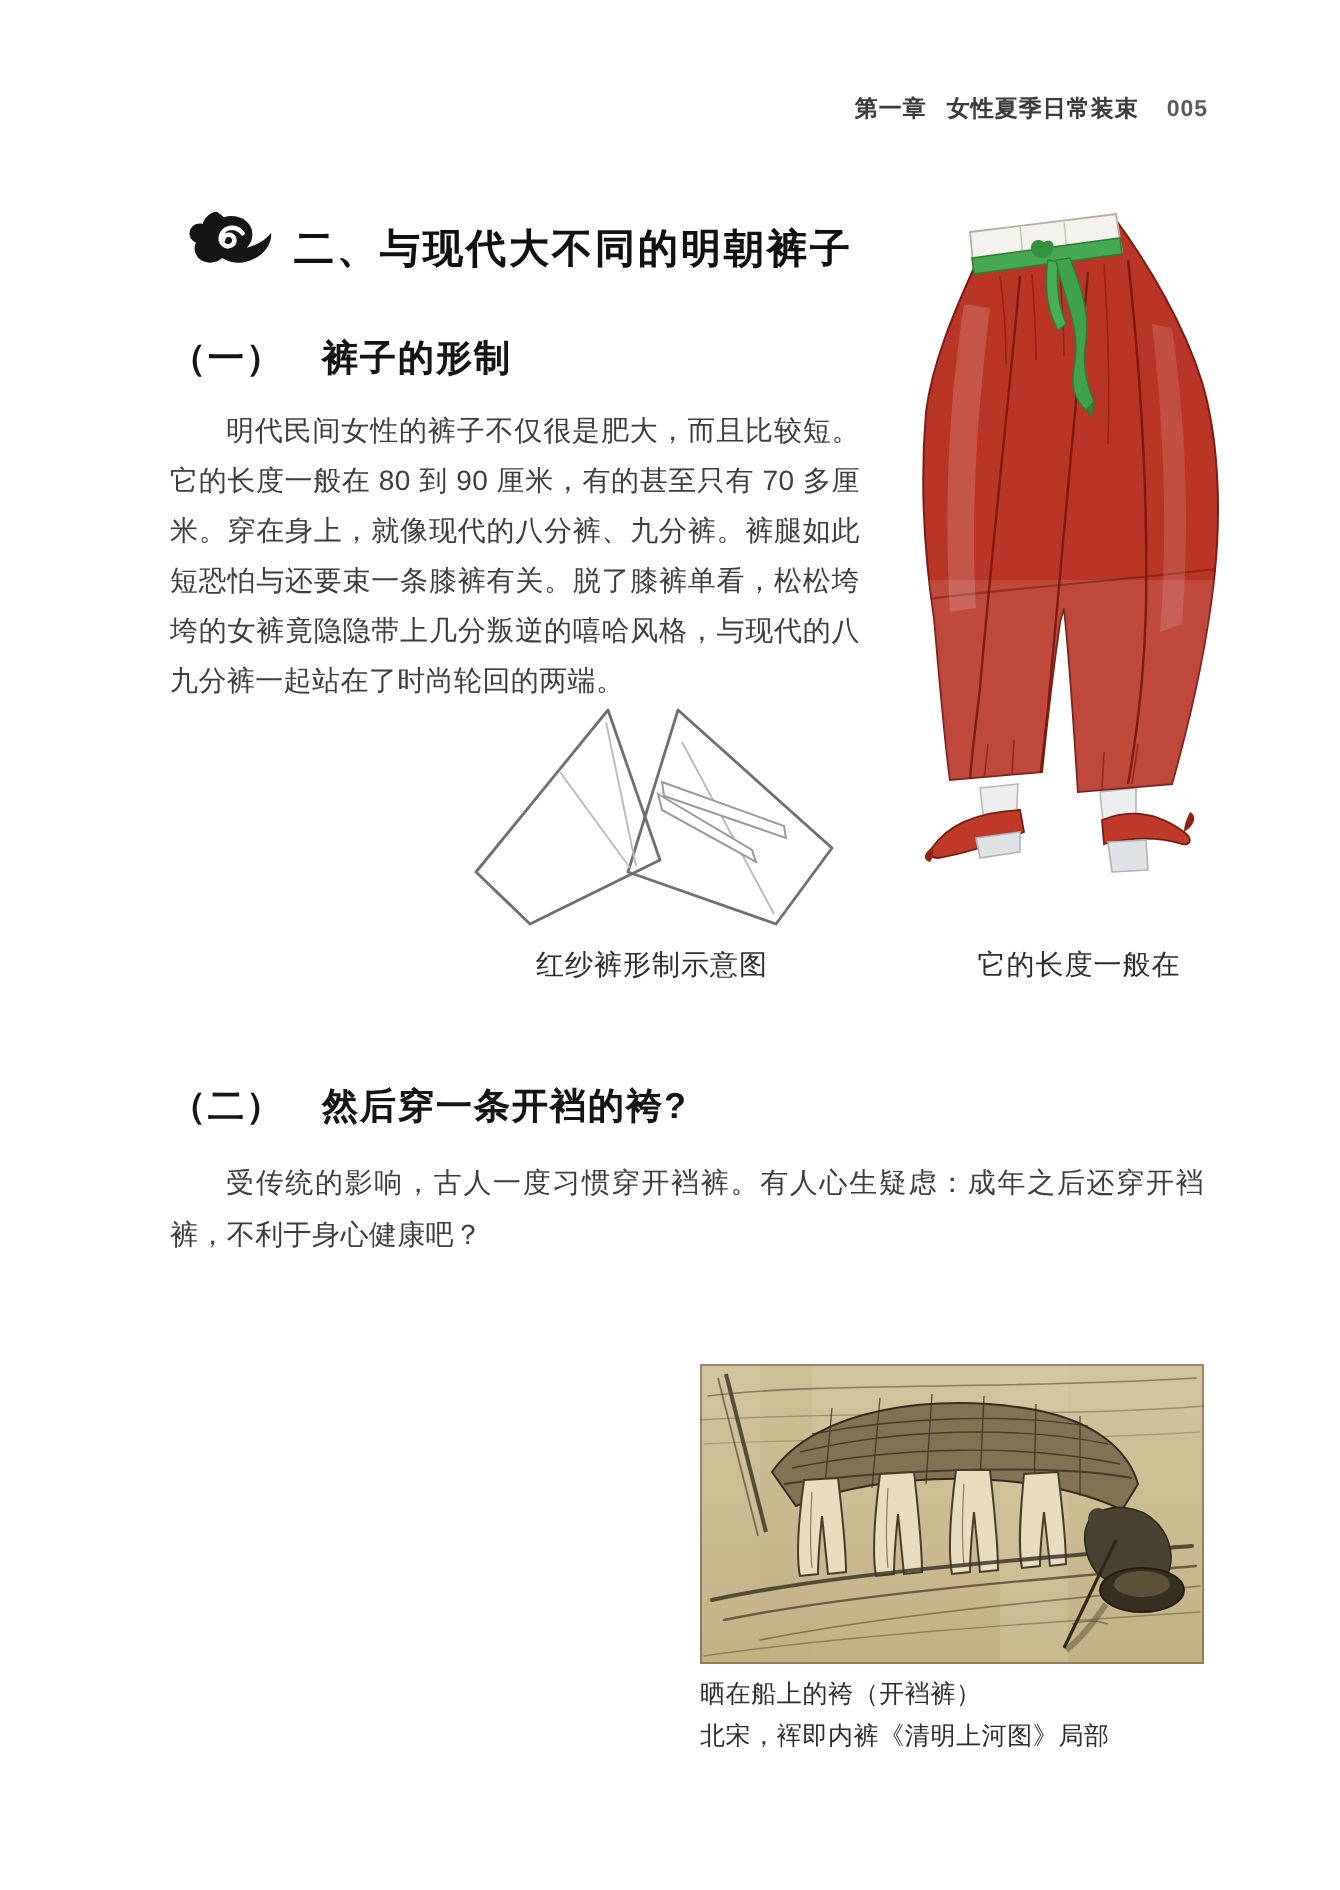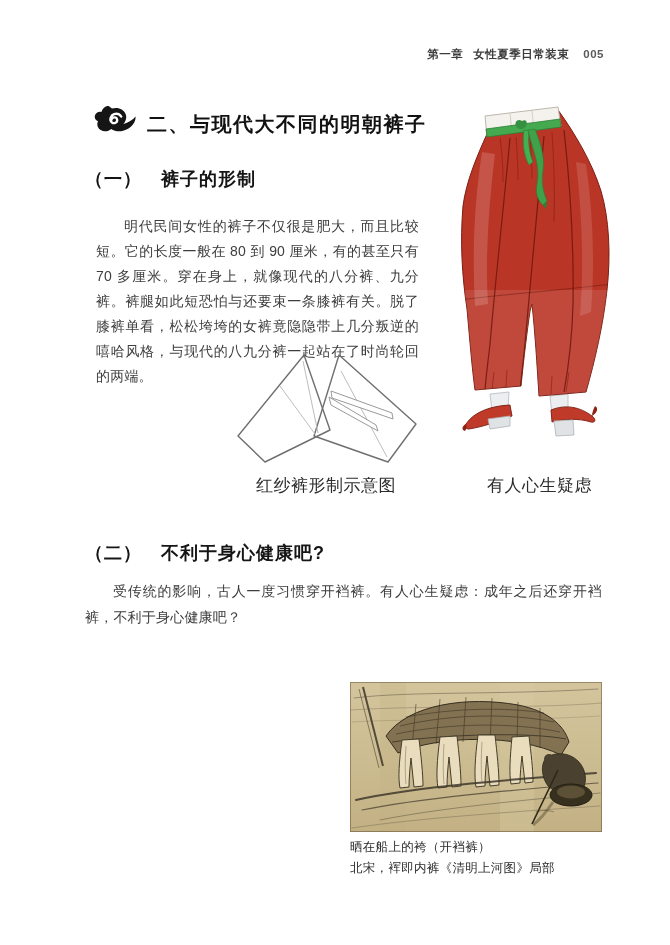--- a/index.html
+++ b/index.html
@@ -27,26 +27,26 @@
     left:85px;font-size:18px;font-weight:700;color:#151515;letter-spacing:1px;margin:0;
   }
   .h2-1{top:167px;}
   .h2-2{top:541px;}
   
   .body-text{
     font-size:14px;line-height:25px;color:#3d3d3d;text-align:justify;
     letter-spacing:.2px;
   }
   .para1{top:203px;left:85px;width:345px;}
-  .para1 p{margin:11px;text-indent:2em;}
+  .para1 p{margin:0;text-indent:2em;}
   
   .diagram-fig{top:350px;left:220px;width:212px;}
   .pants-fig{top:104px;left:452px;width:175px;}
   .fig-cap{
-    position:absolute;top:474px;font-size:17px;color:#2d2d2d;text-align:center;
+    position:absolute;top:474px;font-size:14px;color:#2d2d2d;text-align:center;
     letter-spacing:.5px;
   }
   .cap-diagram{left:220px;width:212px;}
   .cap-pants{left:452px;width:175px;}
   
   .section2-body{
     top:578px;left:85px;width:517px;font-size:14px;line-height:26px;color:#3d3d3d;
     text-align:justify;letter-spacing:.2px;
   }
   .section2-body p{margin:0;text-indent:2em;}
@@ -156,23 +156,23 @@
 
     <g>
       <path d="M34,25 L108,15 L109,23 L35,33 Z" fill="#44a94f" stroke="#2c7f37" stroke-width="0.8"></path>
       <path d="M70,17 C66,14 62,18 64,22 C66,26 72,26 74,22 C76,18 74,15 70,17 Z" fill="#35903f"></path>
       <path d="M72,26 C70,40 72,52 77,61 L81,58 C77,48 76,38 77,27 Z" fill="#45b053" stroke="#2c7f37" stroke-width="0.7"></path>
       <path d="M76,26 C80,46 89,60 85,80 C83,92 87,97 91,101 L95,97 C91,87 89,78 91,66 C93,50 87,36 83,25 Z" fill="#3fa24a" stroke="#2c7f37" stroke-width="0.7"></path>
       <path d="M91,101 L95,97 L94,105 Z" fill="#2c7f37"></path>
     </g>
   </svg>
 </div>
-<div class="fig-cap cap-pants">有人心生疑虑</div>
-
-<h2 class="abs h2 h2-2">（二）　不利于身心健康吧?</h2>
+<div class="fig-cap cap-pants">它的长度一般在</div>
+
+<h2 class="abs h2 h2-2">（二）　然后穿一条开裆的袴?</h2>
 
 <div class="abs section2-body">
   <p>受传统的影响，古人一度习惯穿开裆裤。有人心生疑虑：成年之后还穿开裆裤，不利于身心健康吧？</p>
 
   <div class="float-spacer"></div>
 
   <figure class="painting-figure" style="margin-block:0;">
     <svg viewBox="0 0 252 150" width="252" height="150" aria-hidden="true">
       <defs>
         <linearGradient id="paper" x1="0" y1="0" x2="0" y2="1">

